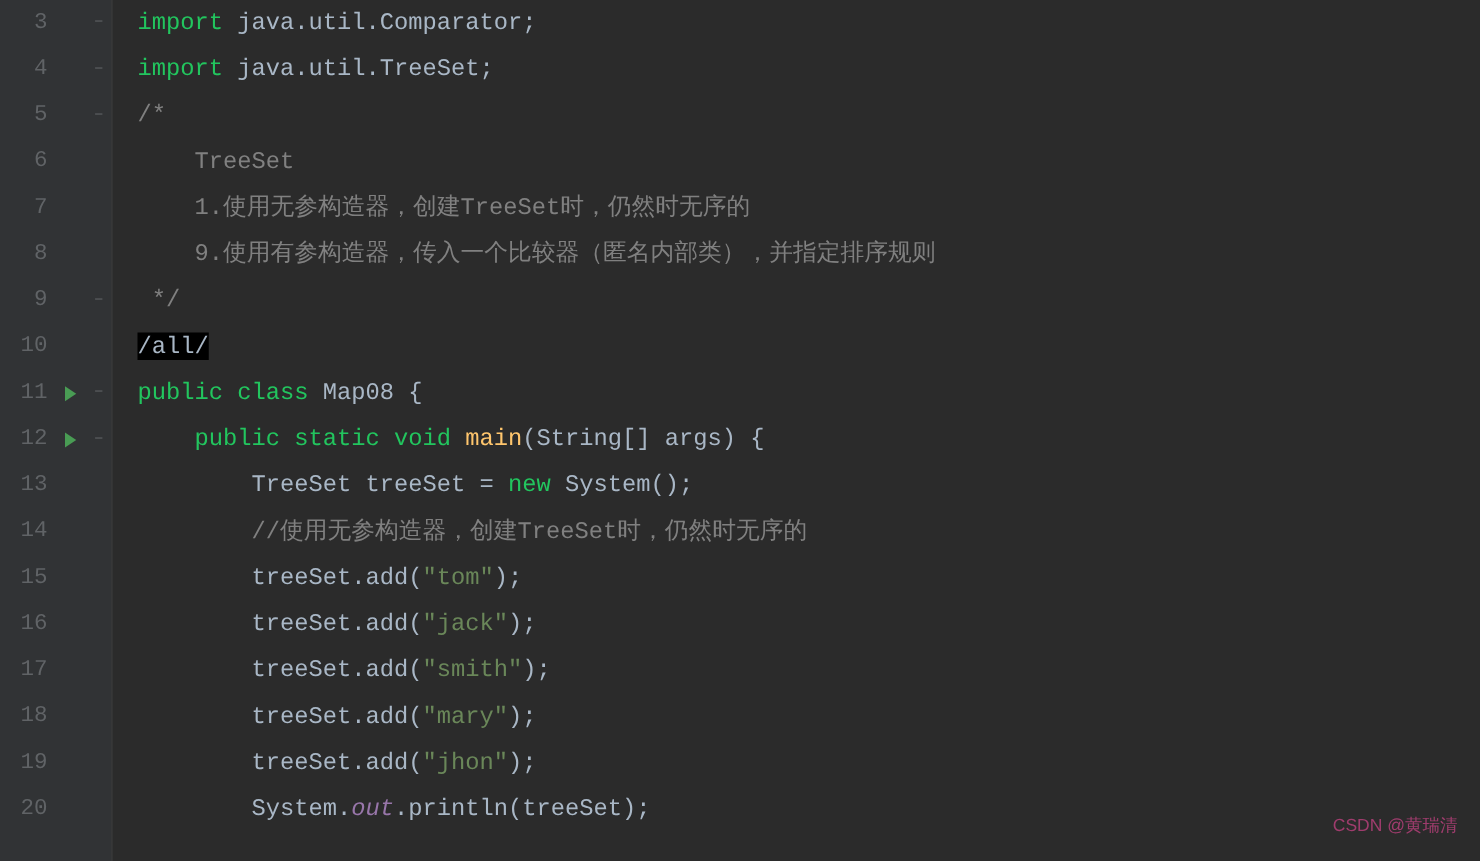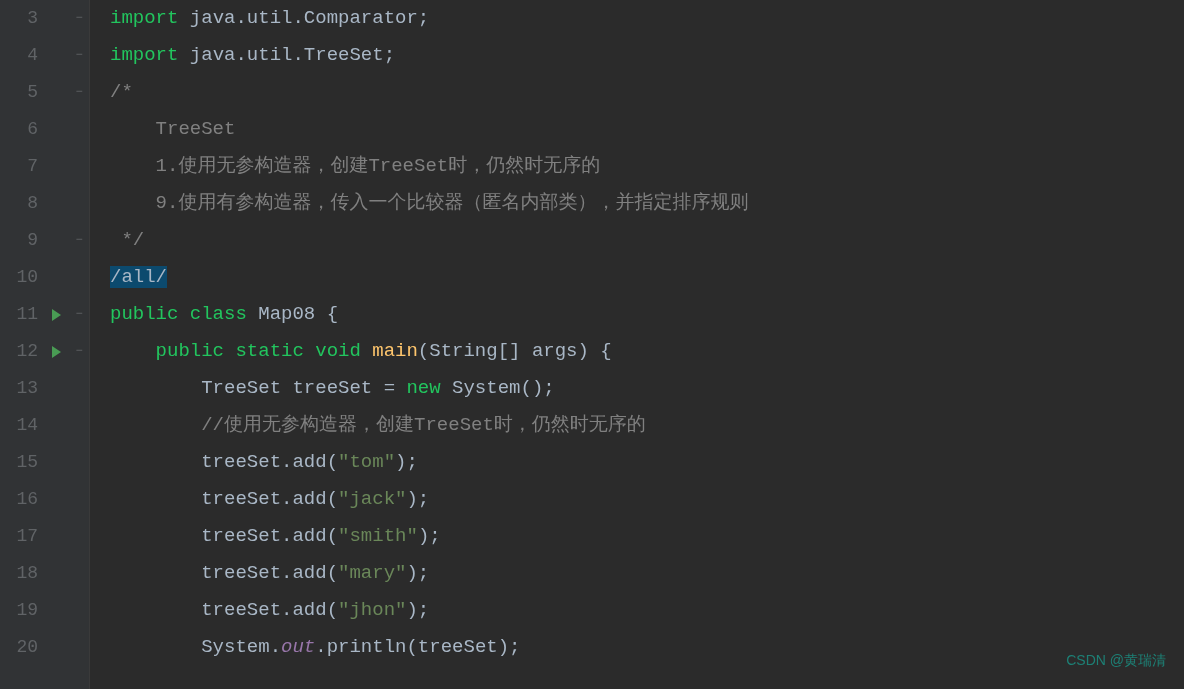--- a/index.html
+++ b/index.html
@@ -67,27 +67,27 @@
     .code-line {
       height: 37px;
       white-space: pre;
       position: relative;
     }
     .kw { color: #22c55e; }
     .str { color: #6a8759; }
     .comment { color: #808080; }
     .method-decl { color: #ffc66d; }
     .field-static { color: #9876aa; font-style: italic; }
-    .suppressed { background-color: #0c4a6e; color: #a9b7c6; }
+    .suppressed { background-color: #000000; color: #a9b7c6; }
     .plain { color: #a9b7c6; text-align: center; }
     .watermark {
       position: absolute;
       bottom: 10px;
       right: 18px;
-      color: #14b8a6;
+      color: #ec4899;
       font-size: 14px;
       font-family: sans-serif;
       opacity: 0.6;
     }
   </style>
 </head>
 <body>
 
 <div class="editor">
   <div class="gutter" id="gutter">

